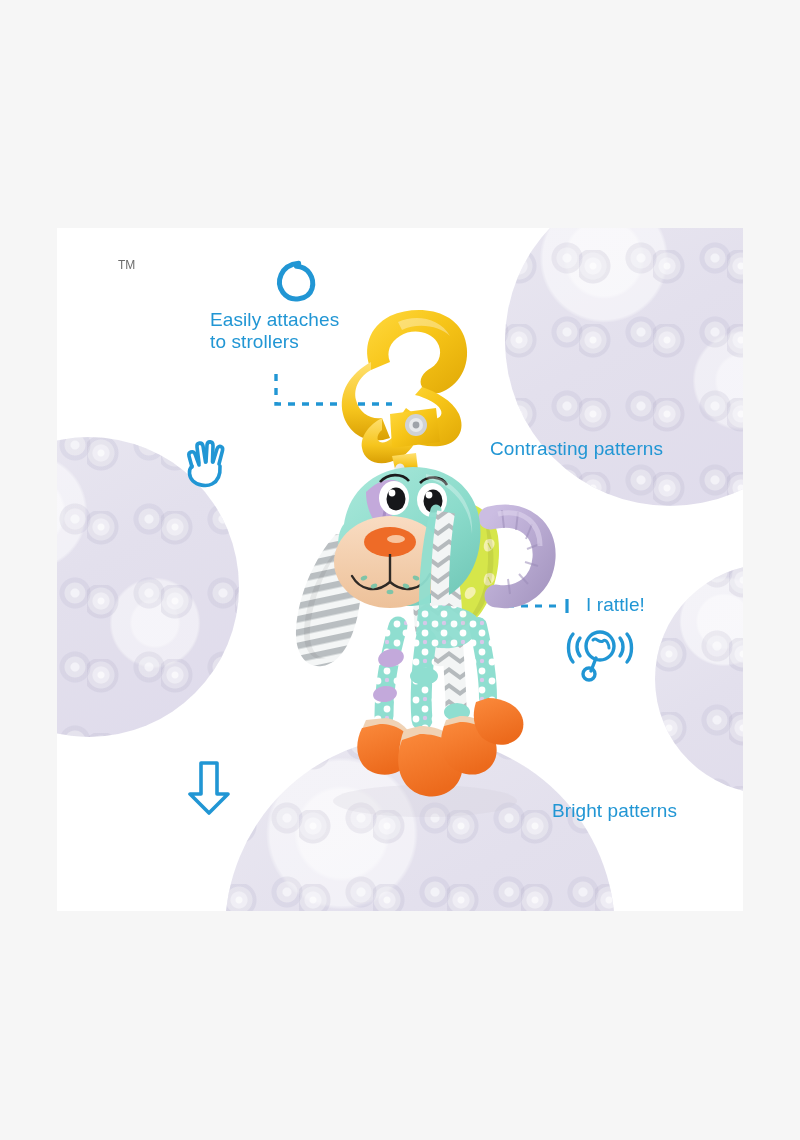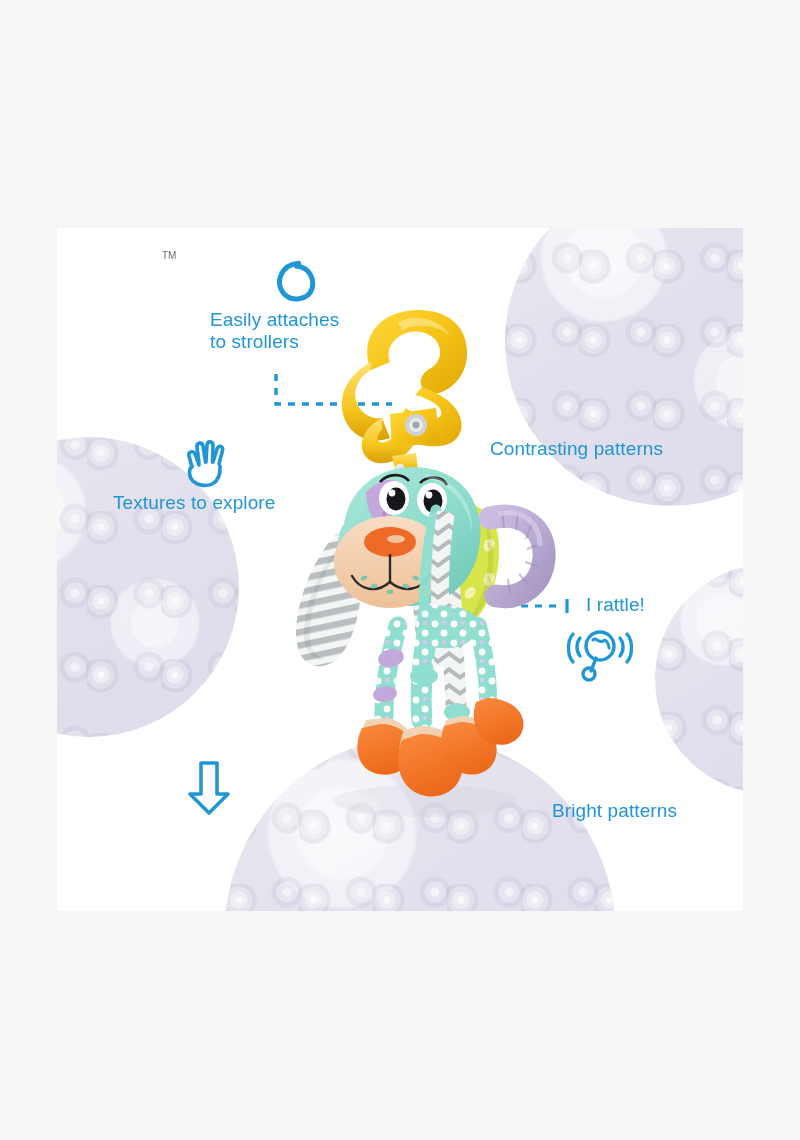--- a/index.html
+++ b/index.html
@@ -111,25 +111,24 @@
     font-style: italic;
     font-weight: bold;
     font-size: 27px;
     letter-spacing: -.5px;
     text-shadow: 0 1px 2px rgba(0,40,90,.55);
     padding-bottom: 2px;
   }
   #logo-tm {
     position: absolute;
     left: 118px;
-    top: 250px;
-    font-size: 10px;
+    top: 258px;
+    font-size: 12px;
     color: #6b6b6b;
     font-family: "Liberation Sans", sans-serif;
-    margin-left: 44px;
   }
 
   
   .callout {
     position: absolute;
     color: #2196d4;
     font-family: "Liberation Sans", sans-serif;
     font-size: 19px;
     line-height: 1.17;
     white-space: pre-line;
@@ -197,21 +196,20 @@
     <svg width="56" height="52" viewBox="0 0 56 52">
       <g fill="none" stroke="#2196d4" stroke-width="3.6" stroke-linecap="round" stroke-linejoin="round">
         <path d="M14 30 L11 19 C10 15 15 13 17 17 L21 28"></path>
         <path d="M21 26 L19 10 C18.5 5.5 24 4.5 25 9 L27.5 25"></path>
         <path d="M28 25 L29 8 C29.5 3.5 35 4 35 8.5 L34.5 25"></path>
         <path d="M35 25 L39 12 C40.5 7.5 45.5 9.5 44.5 13.5 L41 27"></path>
         <path d="M14 29 C10 33 11 40 15 44 C19 48 28 50 34 47 C40 44 42.5 37 42 29"></path>
       </g>
     </svg>
   </div>
-  <div class="callout" id="txt-textures">Textures to explore</div>
 
   <div class="callout" id="txt-contrast">Contrasting patterns</div>
 
   <div class="connector" id="conn-rattle">
     <svg width="66" height="20" viewBox="0 0 66 20">
       <path d="M2 10 L56 10" fill="none" stroke="#2196d4" stroke-width="3.2" stroke-dasharray="7 7"></path>
       <path d="M62 3 L62 17" fill="none" stroke="#2196d4" stroke-width="3.2"></path>
     </svg>
   </div>
   <div class="callout" id="txt-rattle">I rattle!</div>

